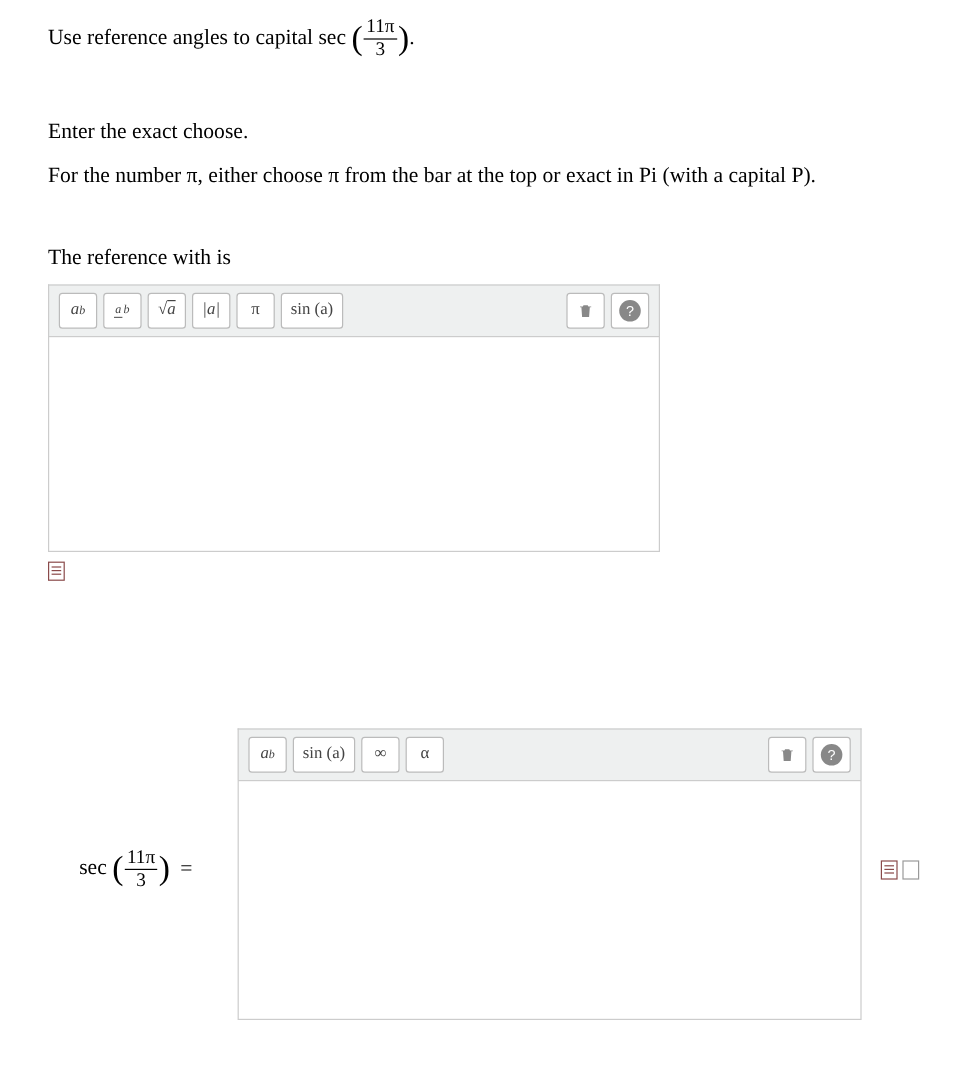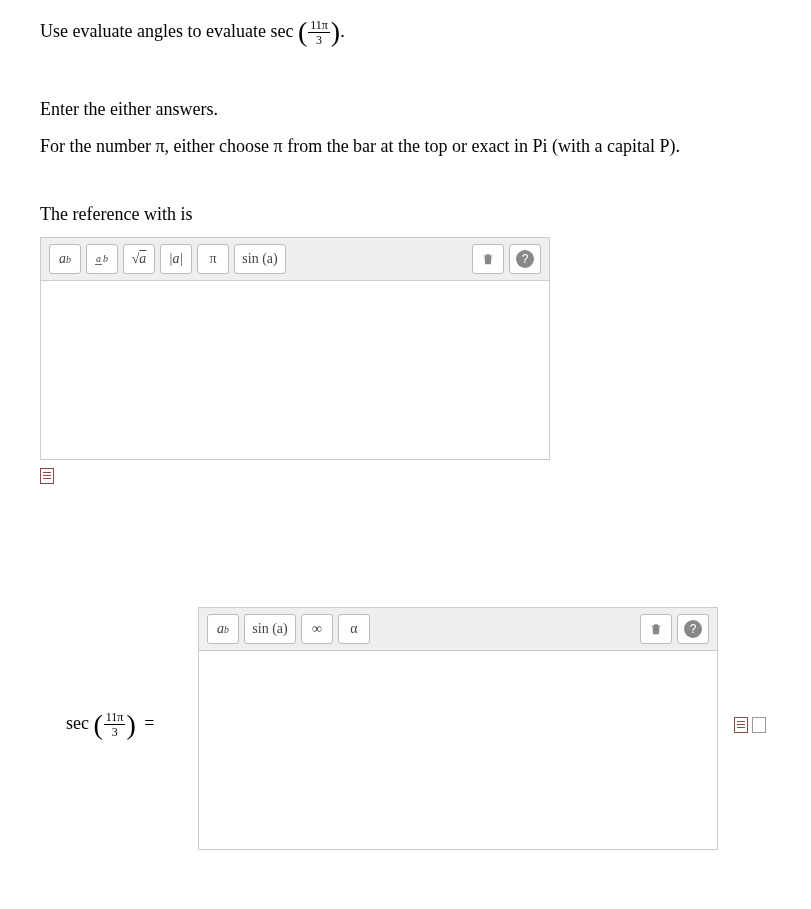--- a/index.html
+++ b/index.html
@@ -20,21 +20,21 @@
     }
     .big-paren {
       font-size: 28px;
       vertical-align: middle;
       font-family: 'Times New Roman', serif;
     }
     .fraction {
       display: inline-block;
       vertical-align: middle;
       text-align: center;
-      font-size: 12px;
+      font-size: 16px;
       line-height: 1;
       margin: 0 1px;
     }
     .fraction .num {
       display: block;
       border-bottom: 1px solid #000;
       padding: 0 2px 1px;
     }
     .fraction .den {
       display: block;
@@ -148,28 +148,28 @@
       align-items: center;
       margin-left: 4px;
     }
     .below-icon { margin-top: 8px; }
     .big-gap { height: 110px; }
   </style>
 </head>
 <body>
 
 <div class="prompt-line">
-  <span>Use evaluate angles to evaluate sec</span>
+  <span>Use reference angles to capital sec</span>
   <span class="math-inline">
     <span class="big-paren">(</span><span class="fraction"><span class="num">11π</span><span class="den">3</span></span><span class="big-paren">)</span></span><span>.</span>
 </div>
 
 <div class="section-gap"></div>
 
-<div class="prompt-line">Enter the either answers.</div>
+<div class="prompt-line">Enter the exact choose.</div>
 
 <div class="prompt-line">
   <span>For the number </span><span class="math-inline">π</span><span>, either choose </span><span class="math-inline">π</span><span> from the bar at the top or exact in Pi (with a capital P).</span>
 </div>
 
 <div class="section-gap"></div>
 
 <div class="prompt-line">The reference with is</div>
 
 <div class="editor-wrap full">

